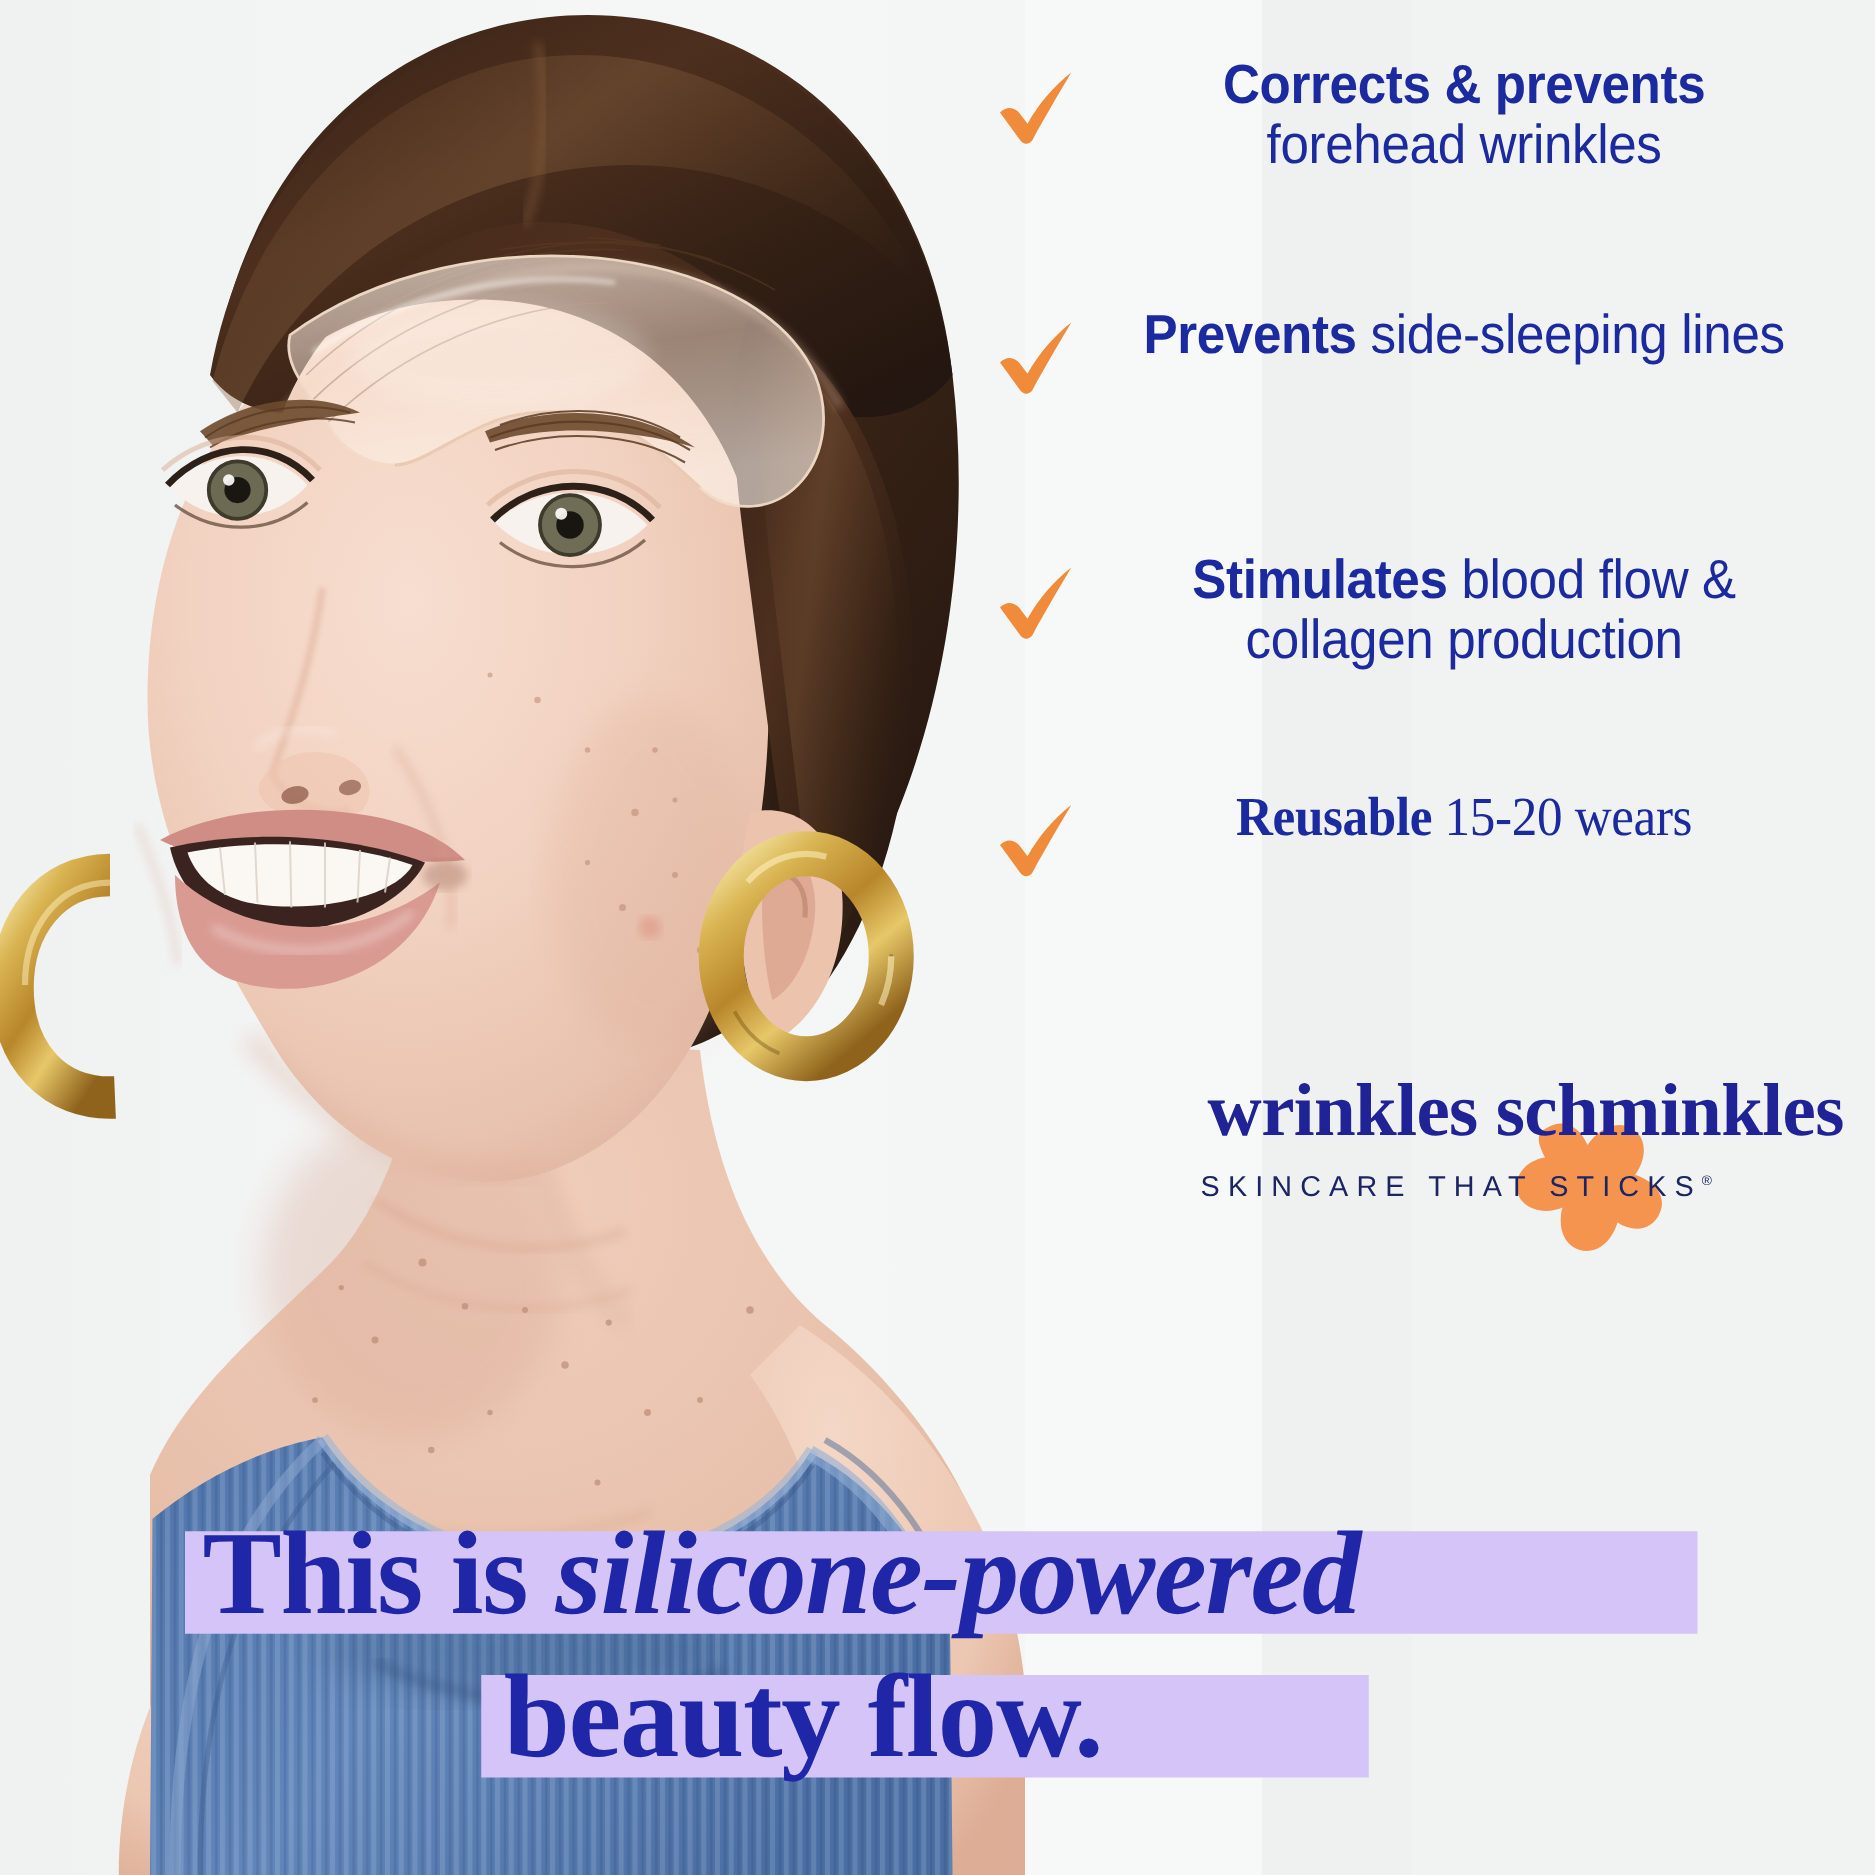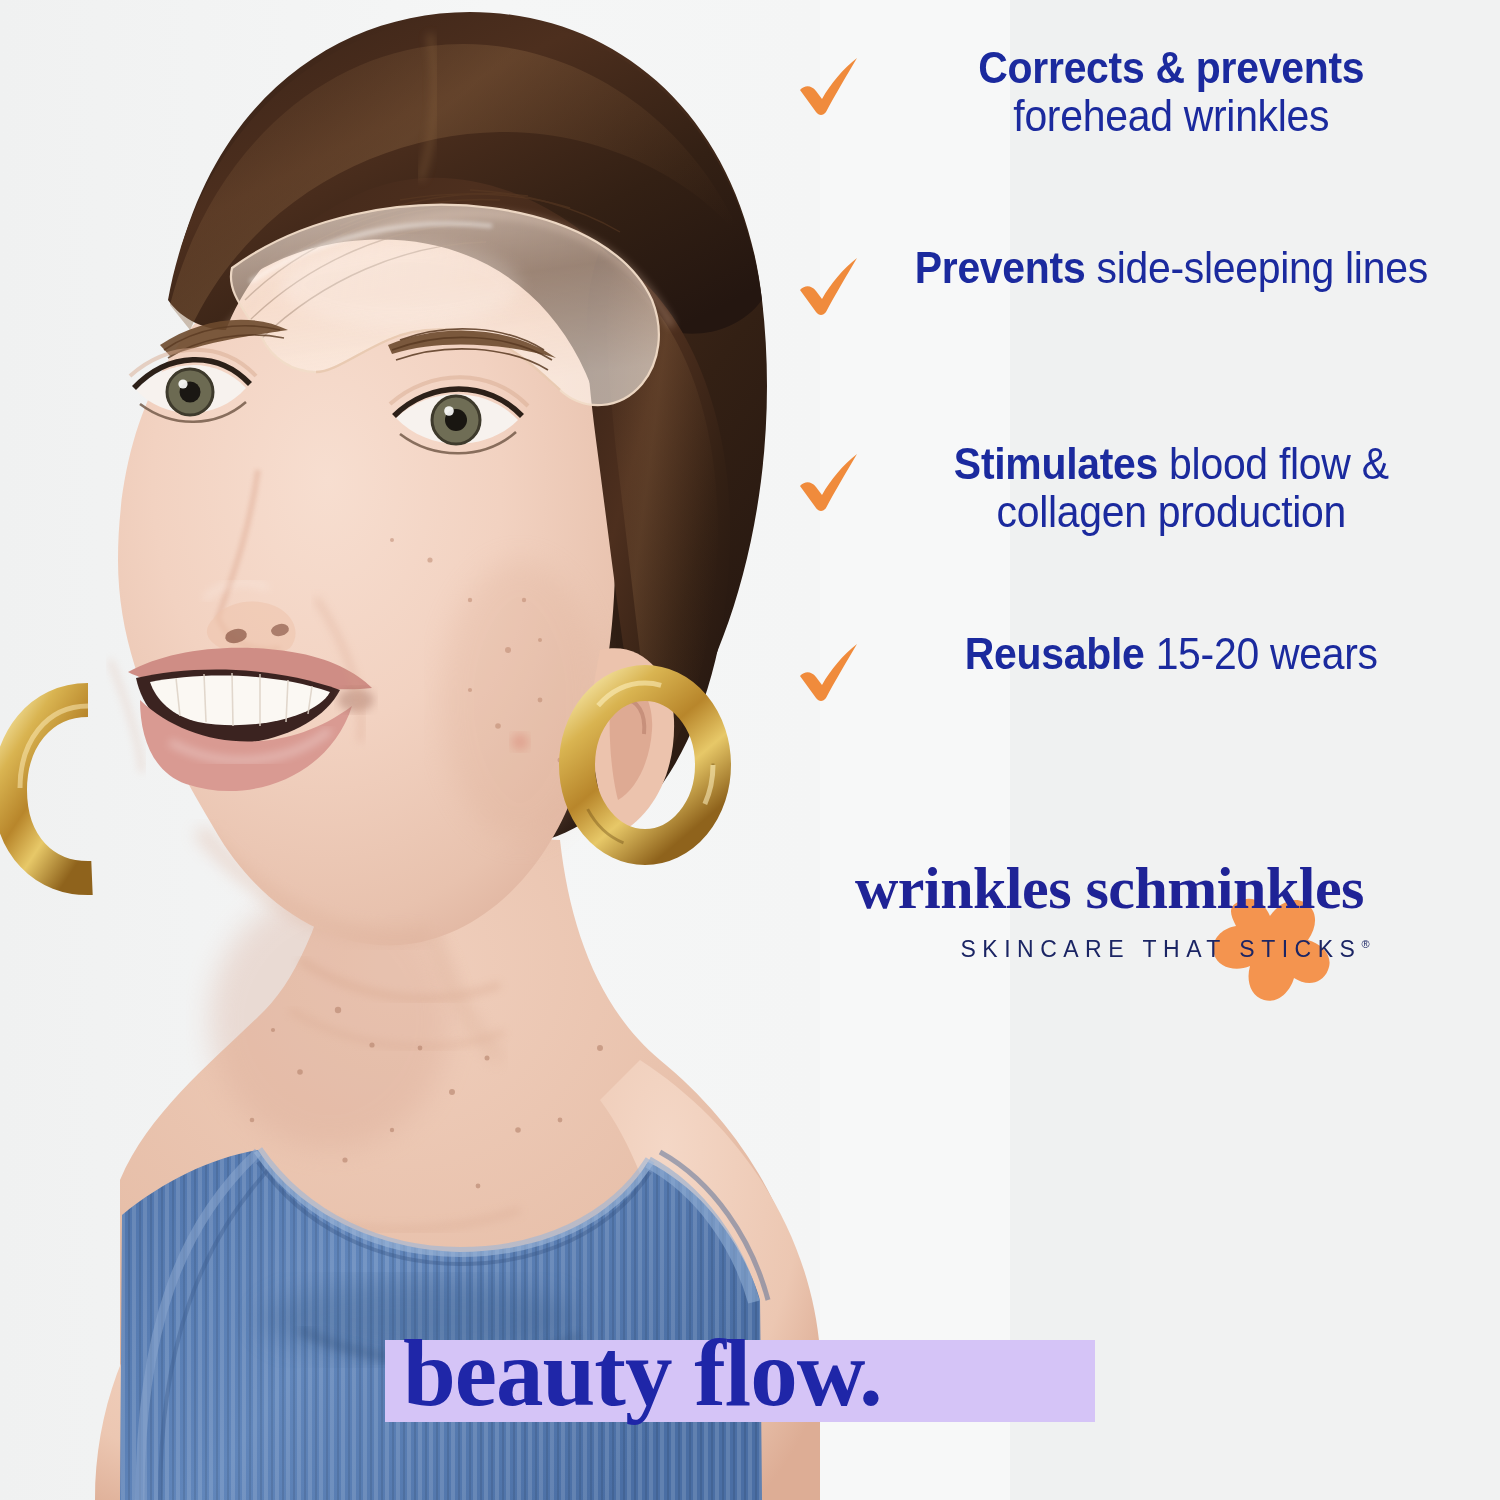--- a/index.html
+++ b/index.html
@@ -43,26 +43,26 @@
     font-weight:400;
     transform:scaleX(0.93);
     transform-origin:center;
     padding-right:8px;
   }
   .btext b { font-weight:700; }
 
   .b1 { height:200px; }
   .b2 { height:190px; }
   .b3 { height:196px; }
-  .b4 { height:120px; }
+  .b4 { height:120px;font-family:Liberation Serif, serif; }
 
   
   .logo { position:absolute; left:855px; top:858px; width:620px; height:150px; }
   .logo-word {
-    text-align:left;
+    text-align:right;
     font-family:"Liberation Serif", serif;
     font-weight:700;
     font-size:60px;
     color:#1f2396;
     letter-spacing:-0.5px;
     line-height:1;
     white-space:nowrap;
     position:relative;
     z-index:3;
   }
@@ -469,19 +469,23 @@
                  C42 100 38 84 42 70 C28 76 10 72 6 58 C2 44 14 32 28 30 C22 18 20 11 30 6 Z" fill="#f4944f"></path>
       </svg>
     </div>
     <div class="logo-word">wrinkles schminkles</div>
     <div class="logo-tag">
       <span>SKINCARE THAT STICKS</span><sup>®</sup>
     </div>
   </div>
 
   <div class="headline">
+    <div class="hl-row row1">
+      <div class="hl-band"></div>
+      <div class="hl-text"><span>This is </span><i>silicone-powered</i></div>
+    </div>
     <div class="hl-row row2">
       <div class="hl-band"></div>
       <div class="hl-text">beauty flow.</div>
     </div>
   </div>
 
 </div>
 
 </body></html>

